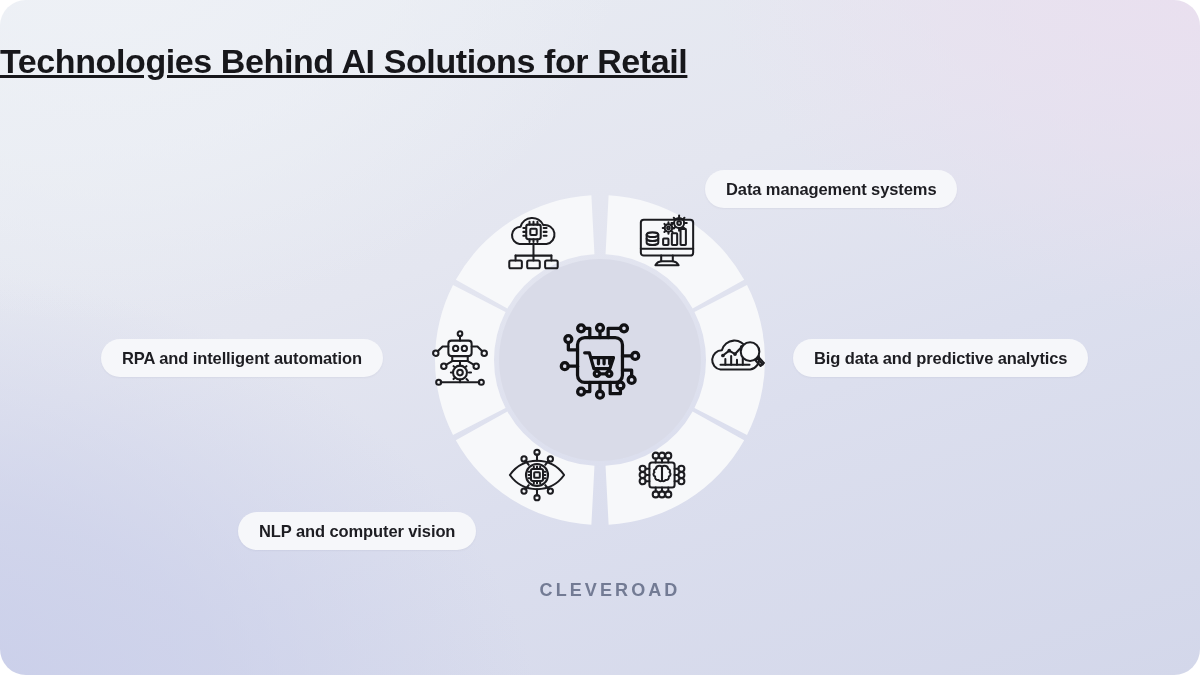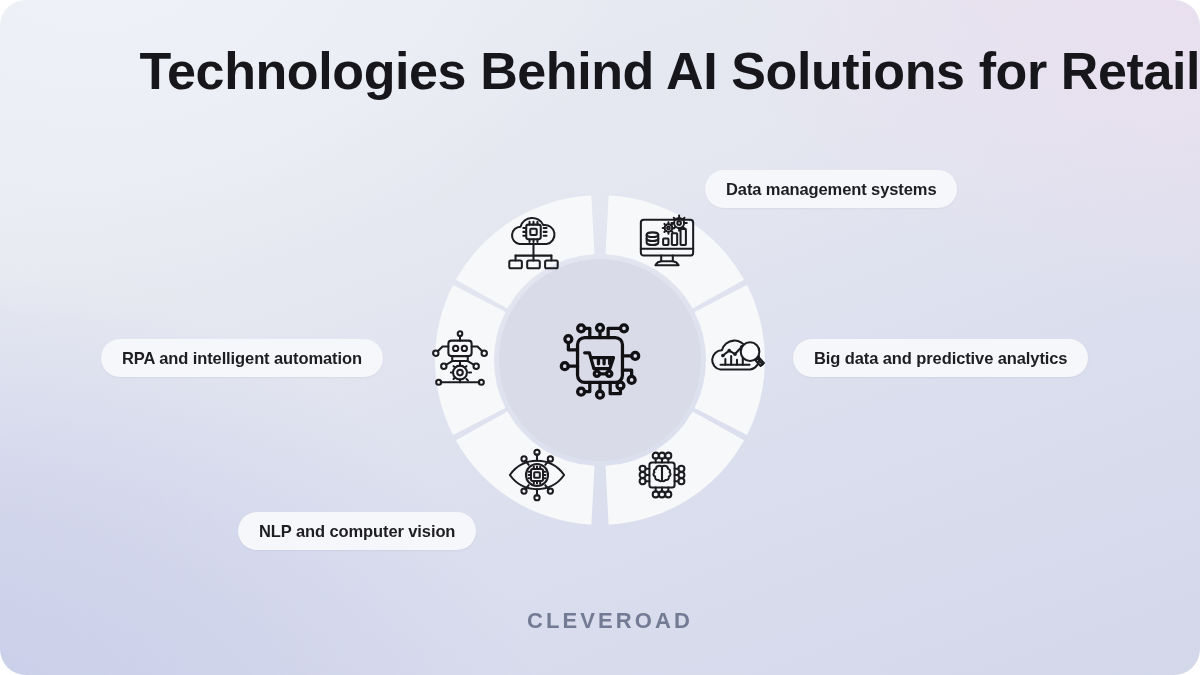--- a/index.html
+++ b/index.html
@@ -26,27 +26,28 @@
       radial-gradient(ellipse 760px 560px at 8% -10%, #eef1f6 0%, rgba(238,241,246,0.6) 40%, rgba(238,241,246,0) 70%),
       linear-gradient(160deg, #e9edf3 0%, #e4e6f0 38%, #dcdfee 62%, #d3d7ea 100%);
   }
 
   
   .title {
     position: absolute;
     left: 0;
     right: 0;
     top: 42px;
-    text-align: right;
-    font-size: 52px;
+    text-align: left;
+    font-size: 34px;
     line-height: 1.12;
     font-weight: 700;
     letter-spacing: -0.4px;
     color: #17171b;
     font-family: "Liberation Sans", sans-serif;
+    text-decoration: underline;
   }
 
   
   .wheel {
     position: absolute;
     left: 600px;
     top: 360px;
     width: 0;
     height: 0;
   }
@@ -102,23 +103,23 @@
   .p-rpa   { left: 101px;  top: 339px; }
   .p-big   { left: 793px;  top: 339px; }
   .p-nlp   { left: 238px;  top: 512px; }
   .p-ml    { left: 704px;  top: 512px; }
 
   
   .footer-logo {
     position: absolute;
     left: 0;
     right: 0;
-    top: 608px;
+    top: 580px;
     text-align: center;
-    font-size: 22px;
+    font-size: 18px;
     font-weight: 700;
     letter-spacing: 3.1px;
     color: #737b94;
     font-family: "Liberation Sans", sans-serif;
     padding-left: 20px;
   }
 </style>
 </head>
 <body>
 

